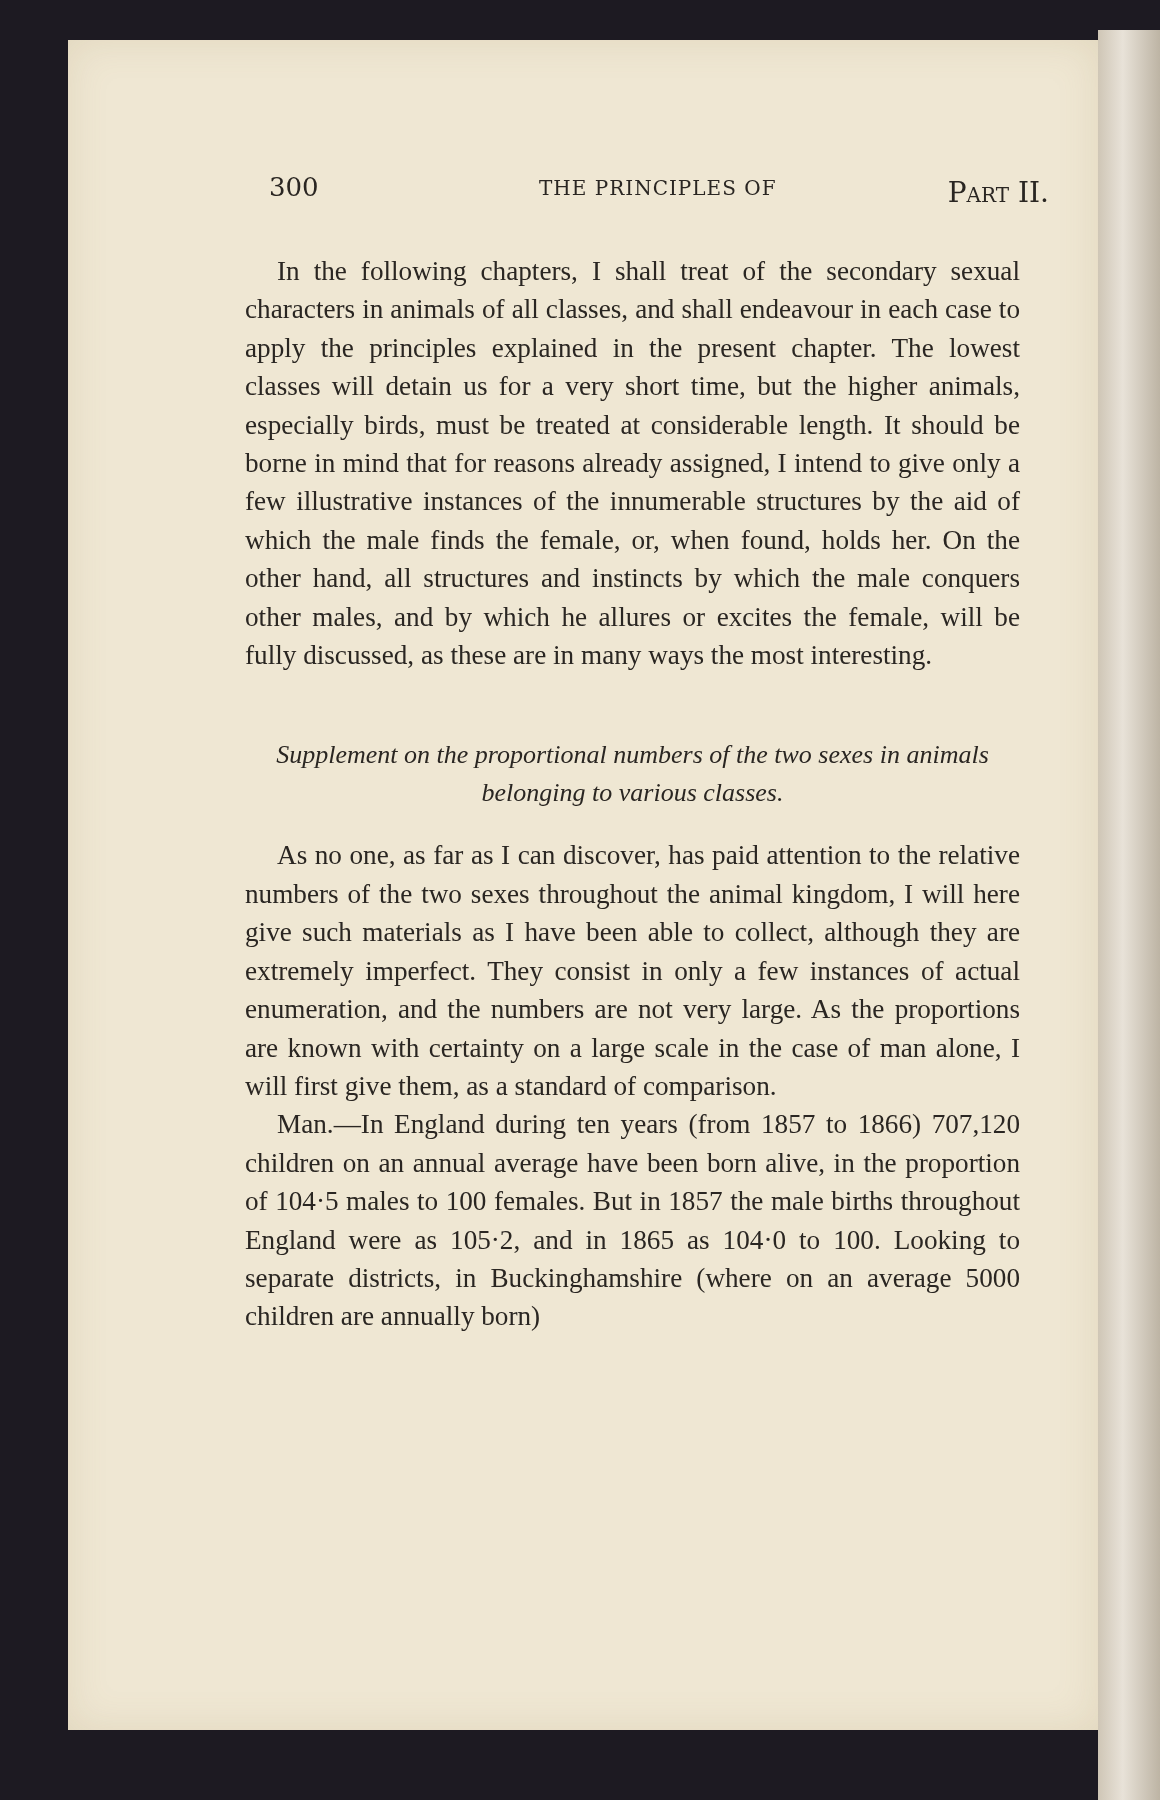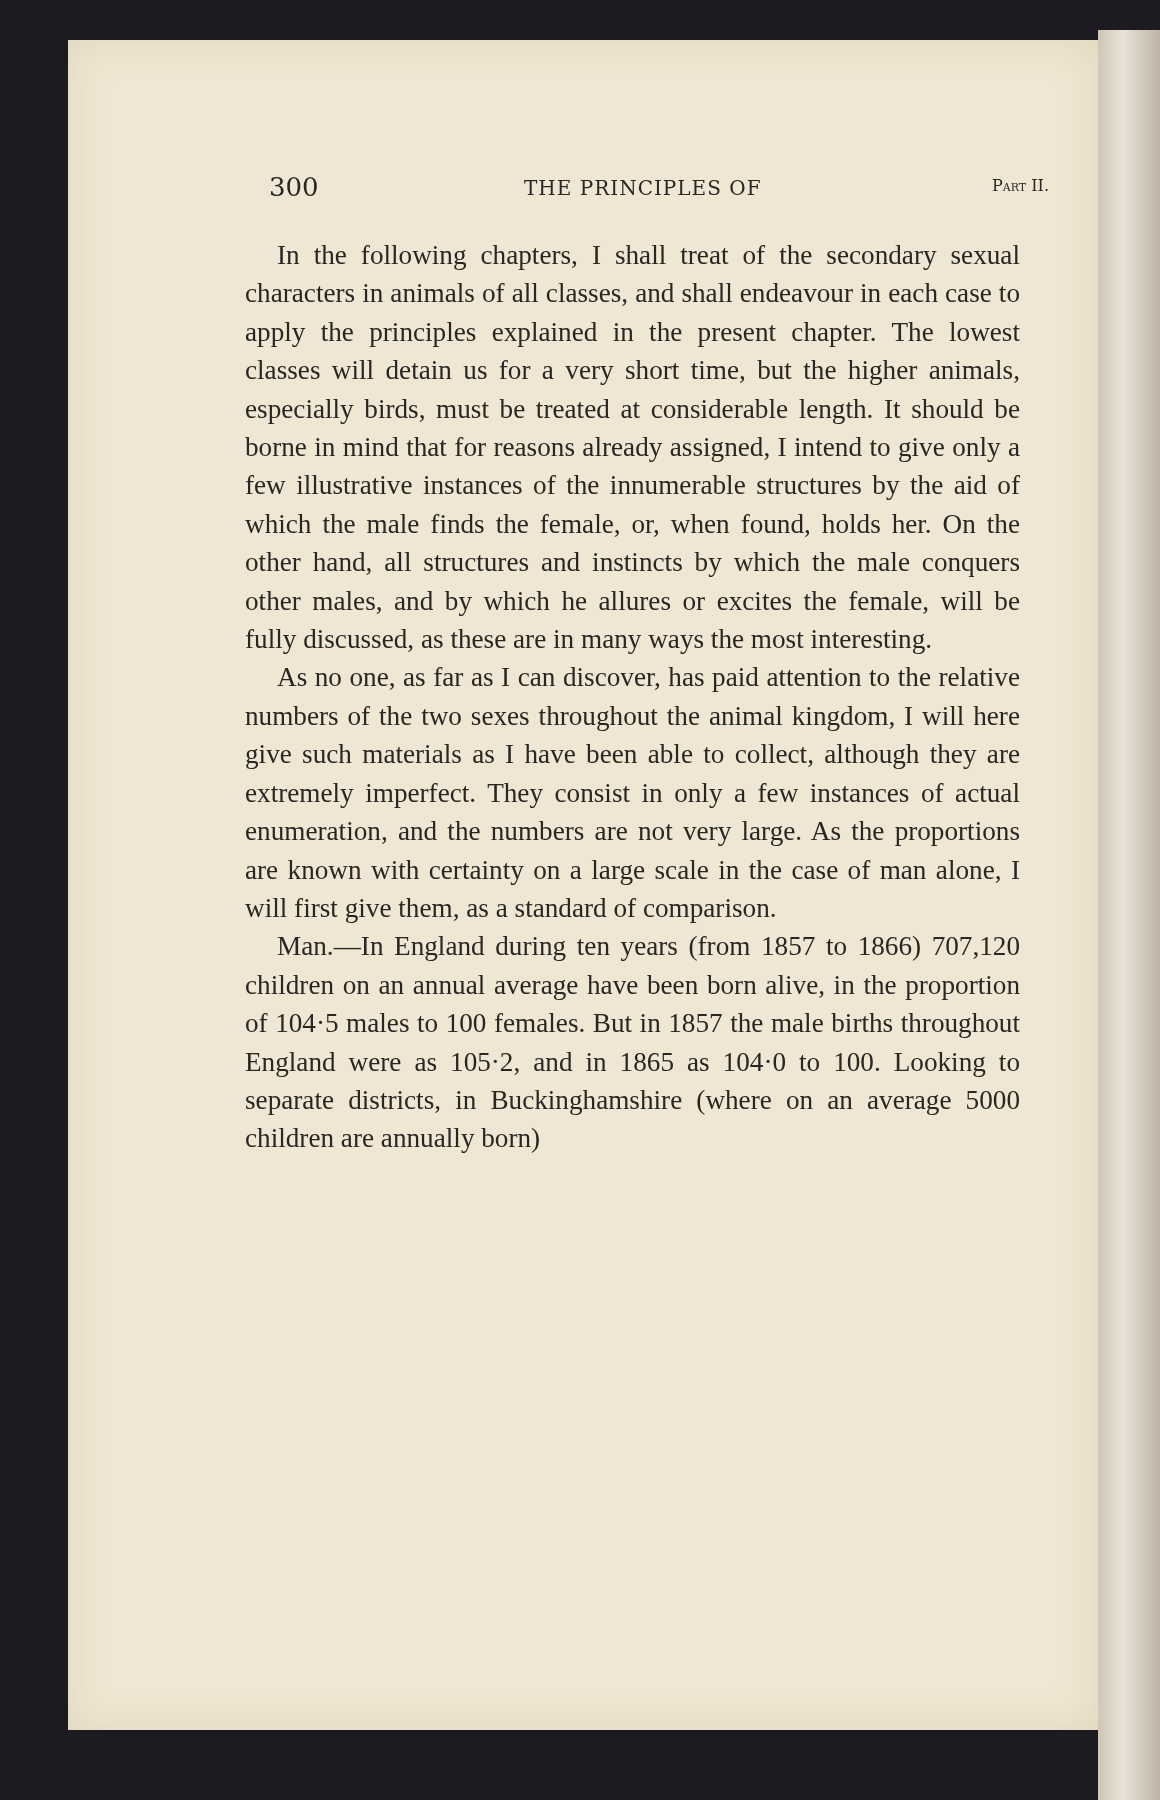--- a/index.html
+++ b/index.html
@@ -1,36 +1,37 @@
 <!DOCTYPE html>
 <html><head>
 <meta charset="utf-8">
 <style>
   html, body { margin:0; padding:0; }
   body { width:1160px; height:1800px; background:#1d1a22; position:relative; overflow:hidden; font-family:"DejaVu Serif", serif; }
   .page { position:absolute; left:68px; top:40px; width:1030px; height:1690px; background:#efe7d3; box-shadow: inset 0 0 40px rgba(150,120,70,0.15); }
   .spine { position:absolute; left:1098px; top:30px; width:62px; height:1770px; background:linear-gradient(to right,#cfc6b6,#e8e2d8 40%,#bdb4a4); }
   .header { position:absolute; top:172px; left:245px; width:780px; height:40px; color:#2a2622;margin-left:24px; }
   .header .num { position:absolute; left:0; top:0; font-size:26px; }
-  .header .title { position:absolute; left:255px; top:4px; font-size:20px; letter-spacing:1px; }
-  .header .part { position:absolute; right:0; top:4px; font-size:16px; font-variant:small-caps;text-align:right; }
-  .body { position:absolute; left:245px; top:236px; width:775px; color:#2a2622; font-size:27.2px; line-height:38.4px; text-align:justify; font-family:"Liberation Serif", serif; }
+  .header .title { position:absolute; left:270px; top:4px; font-size:20px; letter-spacing:1px; }
+  .header .part { position:absolute; right:0; top:4px; font-size:28px; font-variant:small-caps;text-align:right; }
+  .body { position:absolute; left:245px; top:252px; width:775px; color:#2a2622; font-size:27.2px; line-height:38.4px; text-align:justify; font-family:"Liberation Serif", serif; }
   .body p { margin:0; text-indent:32px; }
   .heading { margin:62px 0 24px 0 !important; text-indent:0 !important; font-style:italic; text-align:center; font-size:26px; line-height:38px; }
   .it { }
 </style>
 </head>
 <body>
 
 <div class="spine"></div>
 <div class="page"></div>
 
 <div class="header">
   <span class="num">300</span>
   <span class="title">THE PRINCIPLES OF</span>
   <span class="part">Part II.</span>
 </div>
 
 <div class="body">
   <p>In the following chapters, I shall treat of the secondary sexual characters in animals of all classes, and shall endeavour in each case to apply the principles explained in the present chapter. The lowest classes will detain us for a very short time, but the higher animals, especially birds, must be treated at considerable length. It should be borne in mind that for reasons already assigned, I intend to give only a few illustrative instances of the innumerable structures by the aid of which the male finds the female, or, when found, holds her. On the other hand, all structures and instincts by which the male conquers other males, and by which he allures or excites the female, will be fully discussed, as these are in many ways the most interesting.</p>
+  <p class="heading">Supplement on the proportional numbers of the two sexes in animals belonging to various classes.</p>
   <p>As no one, as far as I can discover, has paid attention to the relative numbers of the two sexes throughout the animal kingdom, I will here give such materials as I have been able to collect, although they are extremely imperfect. They consist in only a few instances of actual enumeration, and the numbers are not very large. As the proportions are known with certainty on a large scale in the case of man alone, I will first give them, as a standard of comparison.</p>
   <p><span class="it">Man.</span><span>—In England during ten years (from 1857 to 1866) 707,120 children on an annual average have been born alive, in the proportion of 104·5 males to 100 females. But in 1857 the male births throughout England were as 105·2, and in 1865 as 104·0 to 100. Looking to separate districts, in Buckinghamshire (where on an average 5000 children are annually born)</span></p>
 </div>
 
 </body></html>

